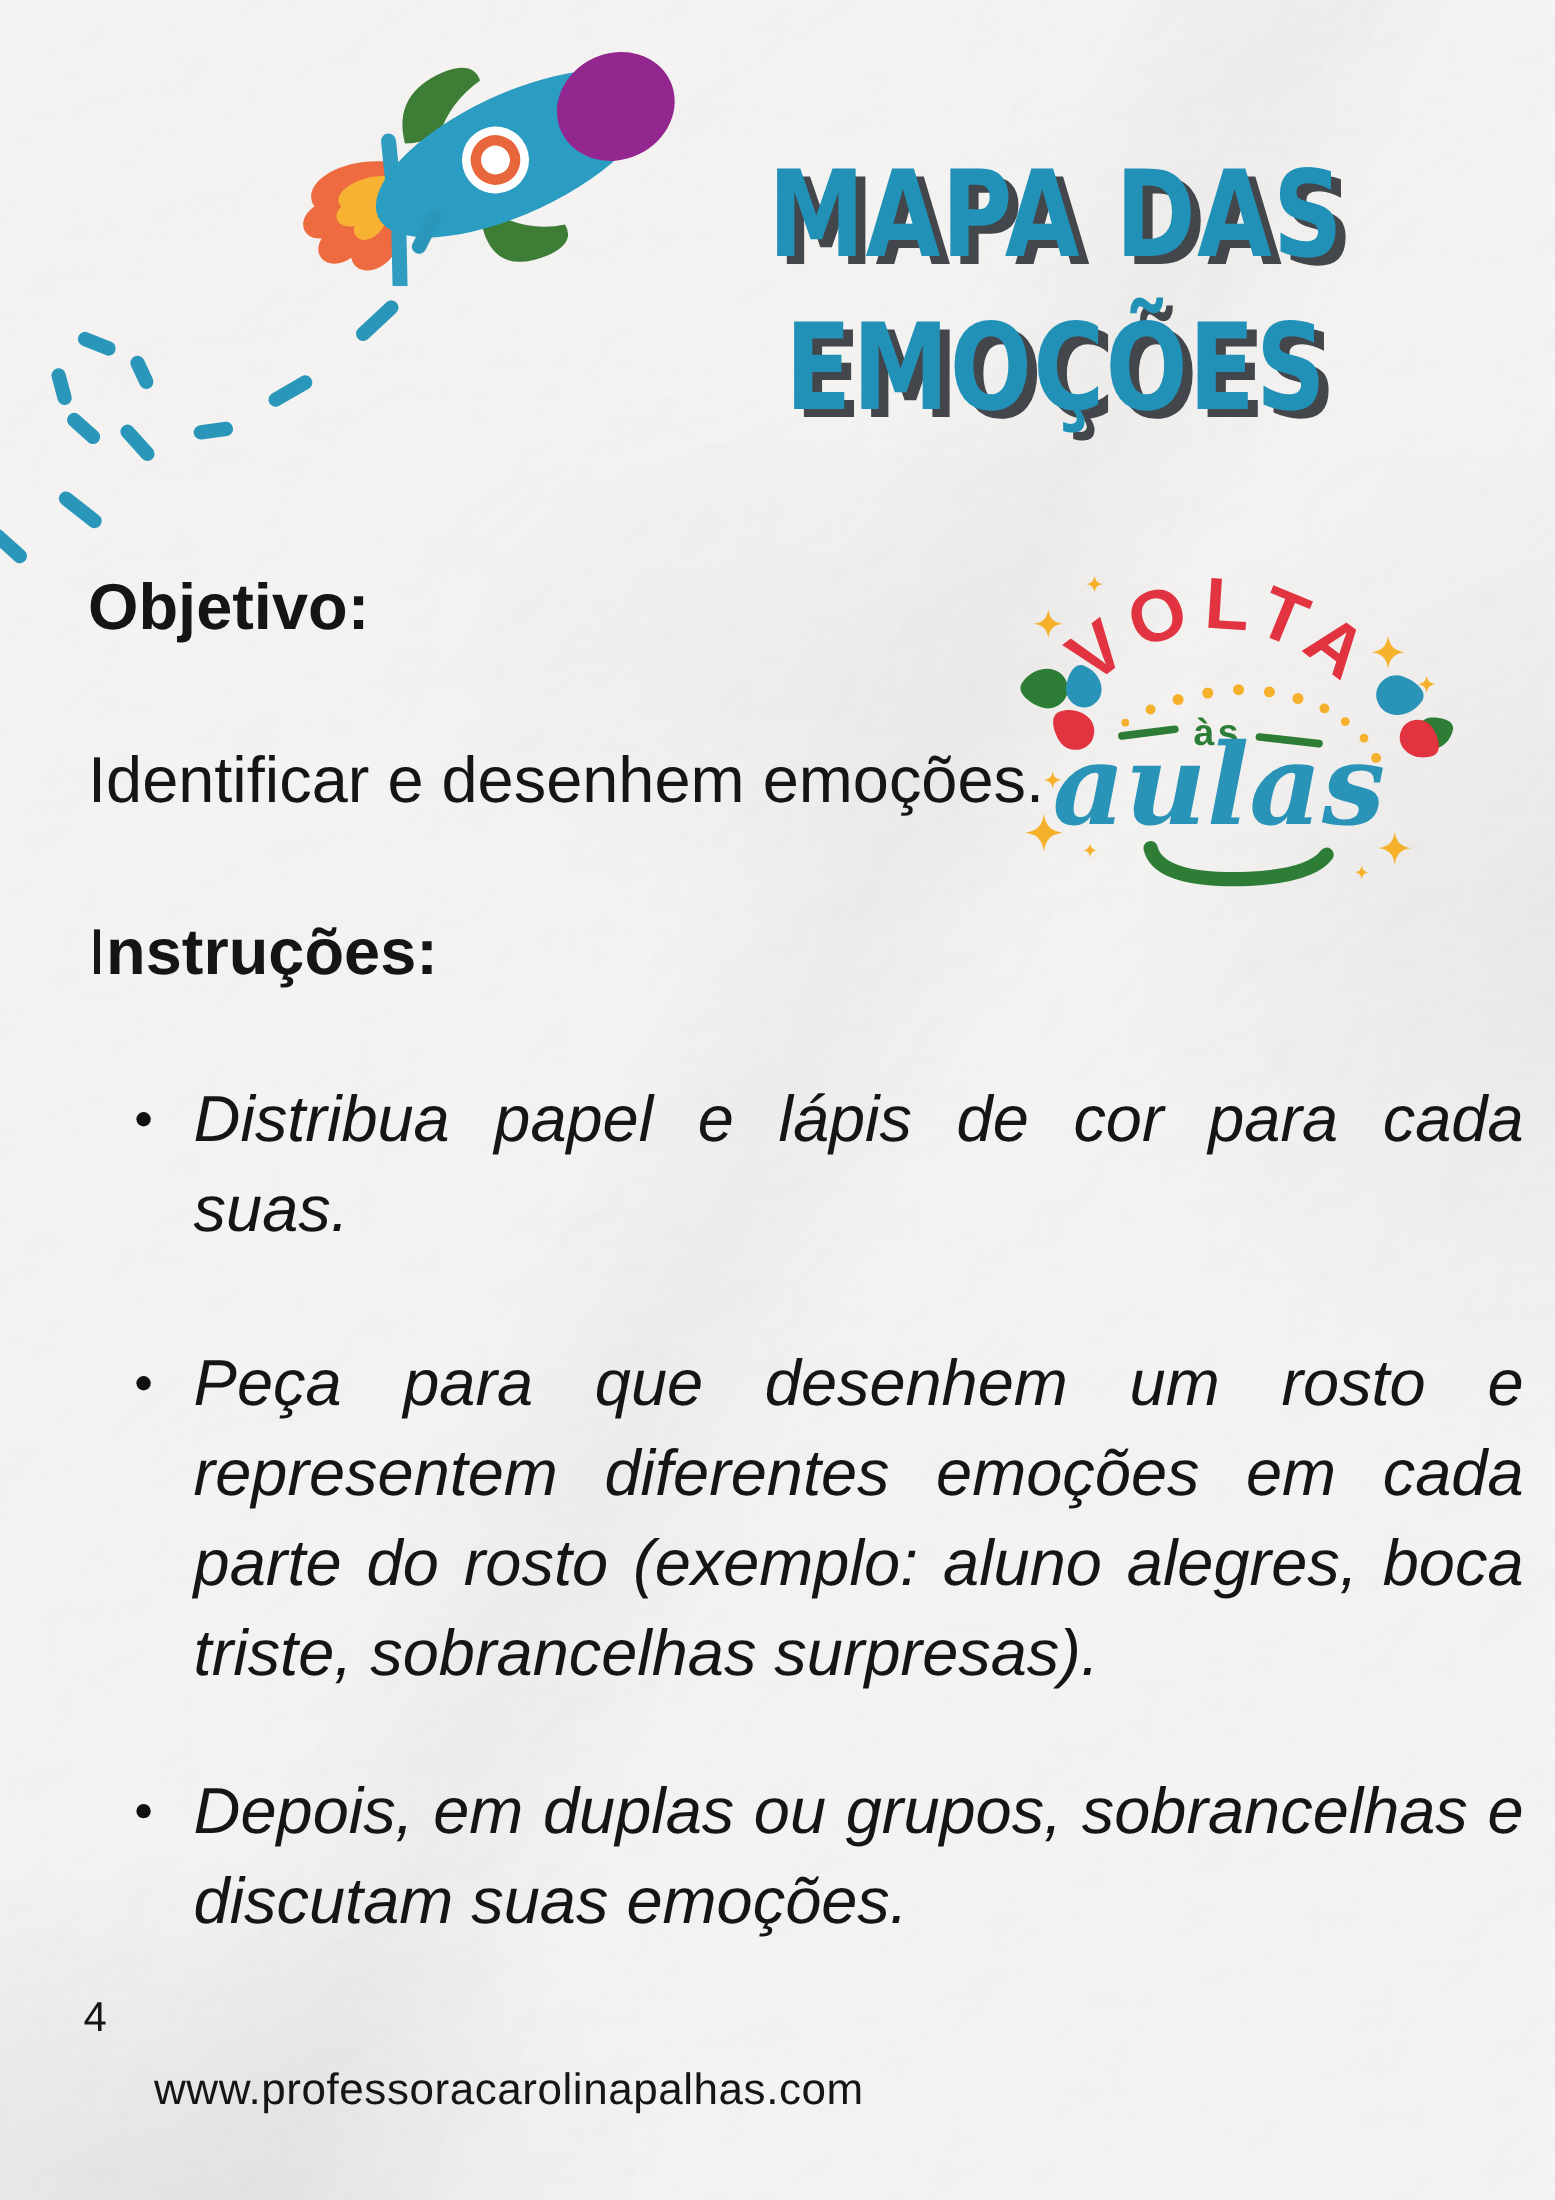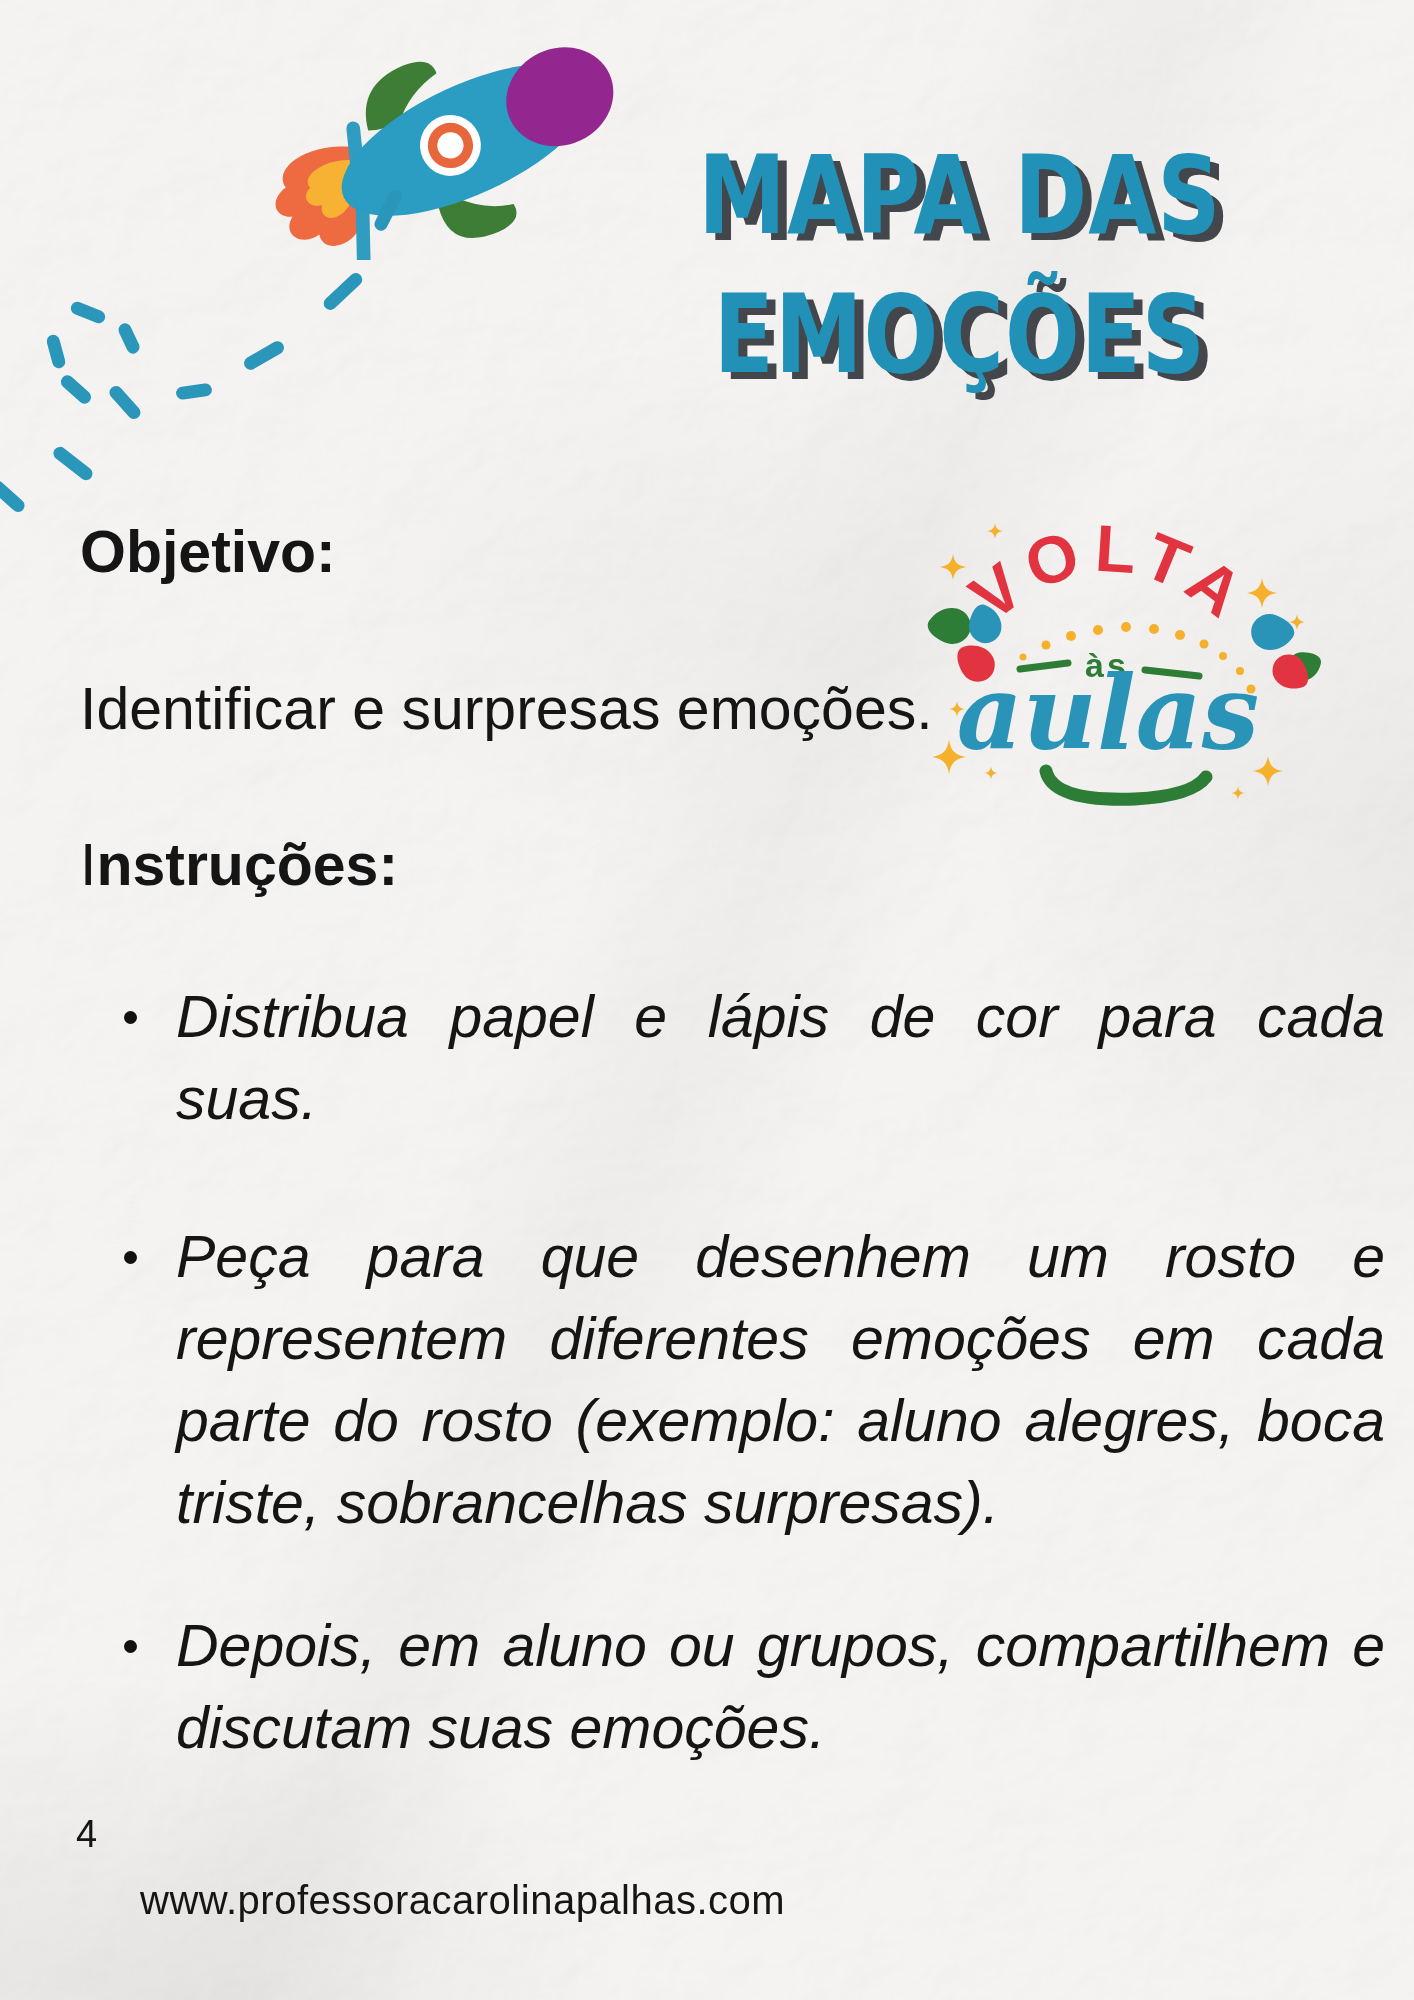--- a/index.html
+++ b/index.html
@@ -167,38 +167,38 @@
     <use href="#drop" fill="#2e7d36" transform="translate(24,116) rotate(-22)"></use>
     <use href="#drop" fill="#2a93b8" transform="translate(80,100) rotate(55) scale(0.9)"></use>
     <use href="#drop" fill="#e23440" transform="translate(58,142) rotate(16) scale(0.95)"></use>
     <use href="#drop" fill="#2a93b8" transform="translate(388,132) rotate(158)"></use>
     <use href="#drop" fill="#2e7d36" transform="translate(416,158) rotate(135) scale(0.8)"></use>
     <use href="#drop" fill="#e23440" transform="translate(398,182) rotate(195) scale(0.9)"></use>
   </g>
 </svg>
 
 <div class="h-bold obj-h">Objetivo:</div>
-<div class="para obj-p">Identificar e surpresas emoções.</div>
+<div class="para obj-p">Identificar e desenhem emoções.</div>
 
 <div class="h-bold ins-h"><span class="thin">I</span><span>nstruções:</span></div>
 
 <ul class="bullets">
     <li>
       <span class="dot"></span>
       <div class="line">Distribua papel e lápis de cor para cada</div>
       <div class="line last">suas.</div>
     </li>
     <li>
       <span class="dot"></span>
       <div class="line">Peça para que desenhem um rosto e</div>
       <div class="line">representem diferentes emoções em cada</div>
       <div class="line">parte do rosto (exemplo: aluno alegres, boca</div>
       <div class="line last">triste, sobrancelhas surpresas).</div>
     </li>
     <li>
       <span class="dot"></span>
-      <div class="line">Depois, em aluno ou grupos, compartilhem e</div>
+      <div class="line">Depois, em duplas ou grupos, sobrancelhas e</div>
       <div class="line last">discutam suas emoções.</div>
     </li>
   </ul>
 
 <div class="page-num">4</div>
 <div class="footer-url">www.professoracarolinapalhas.com</div>
 
 </body></html>

